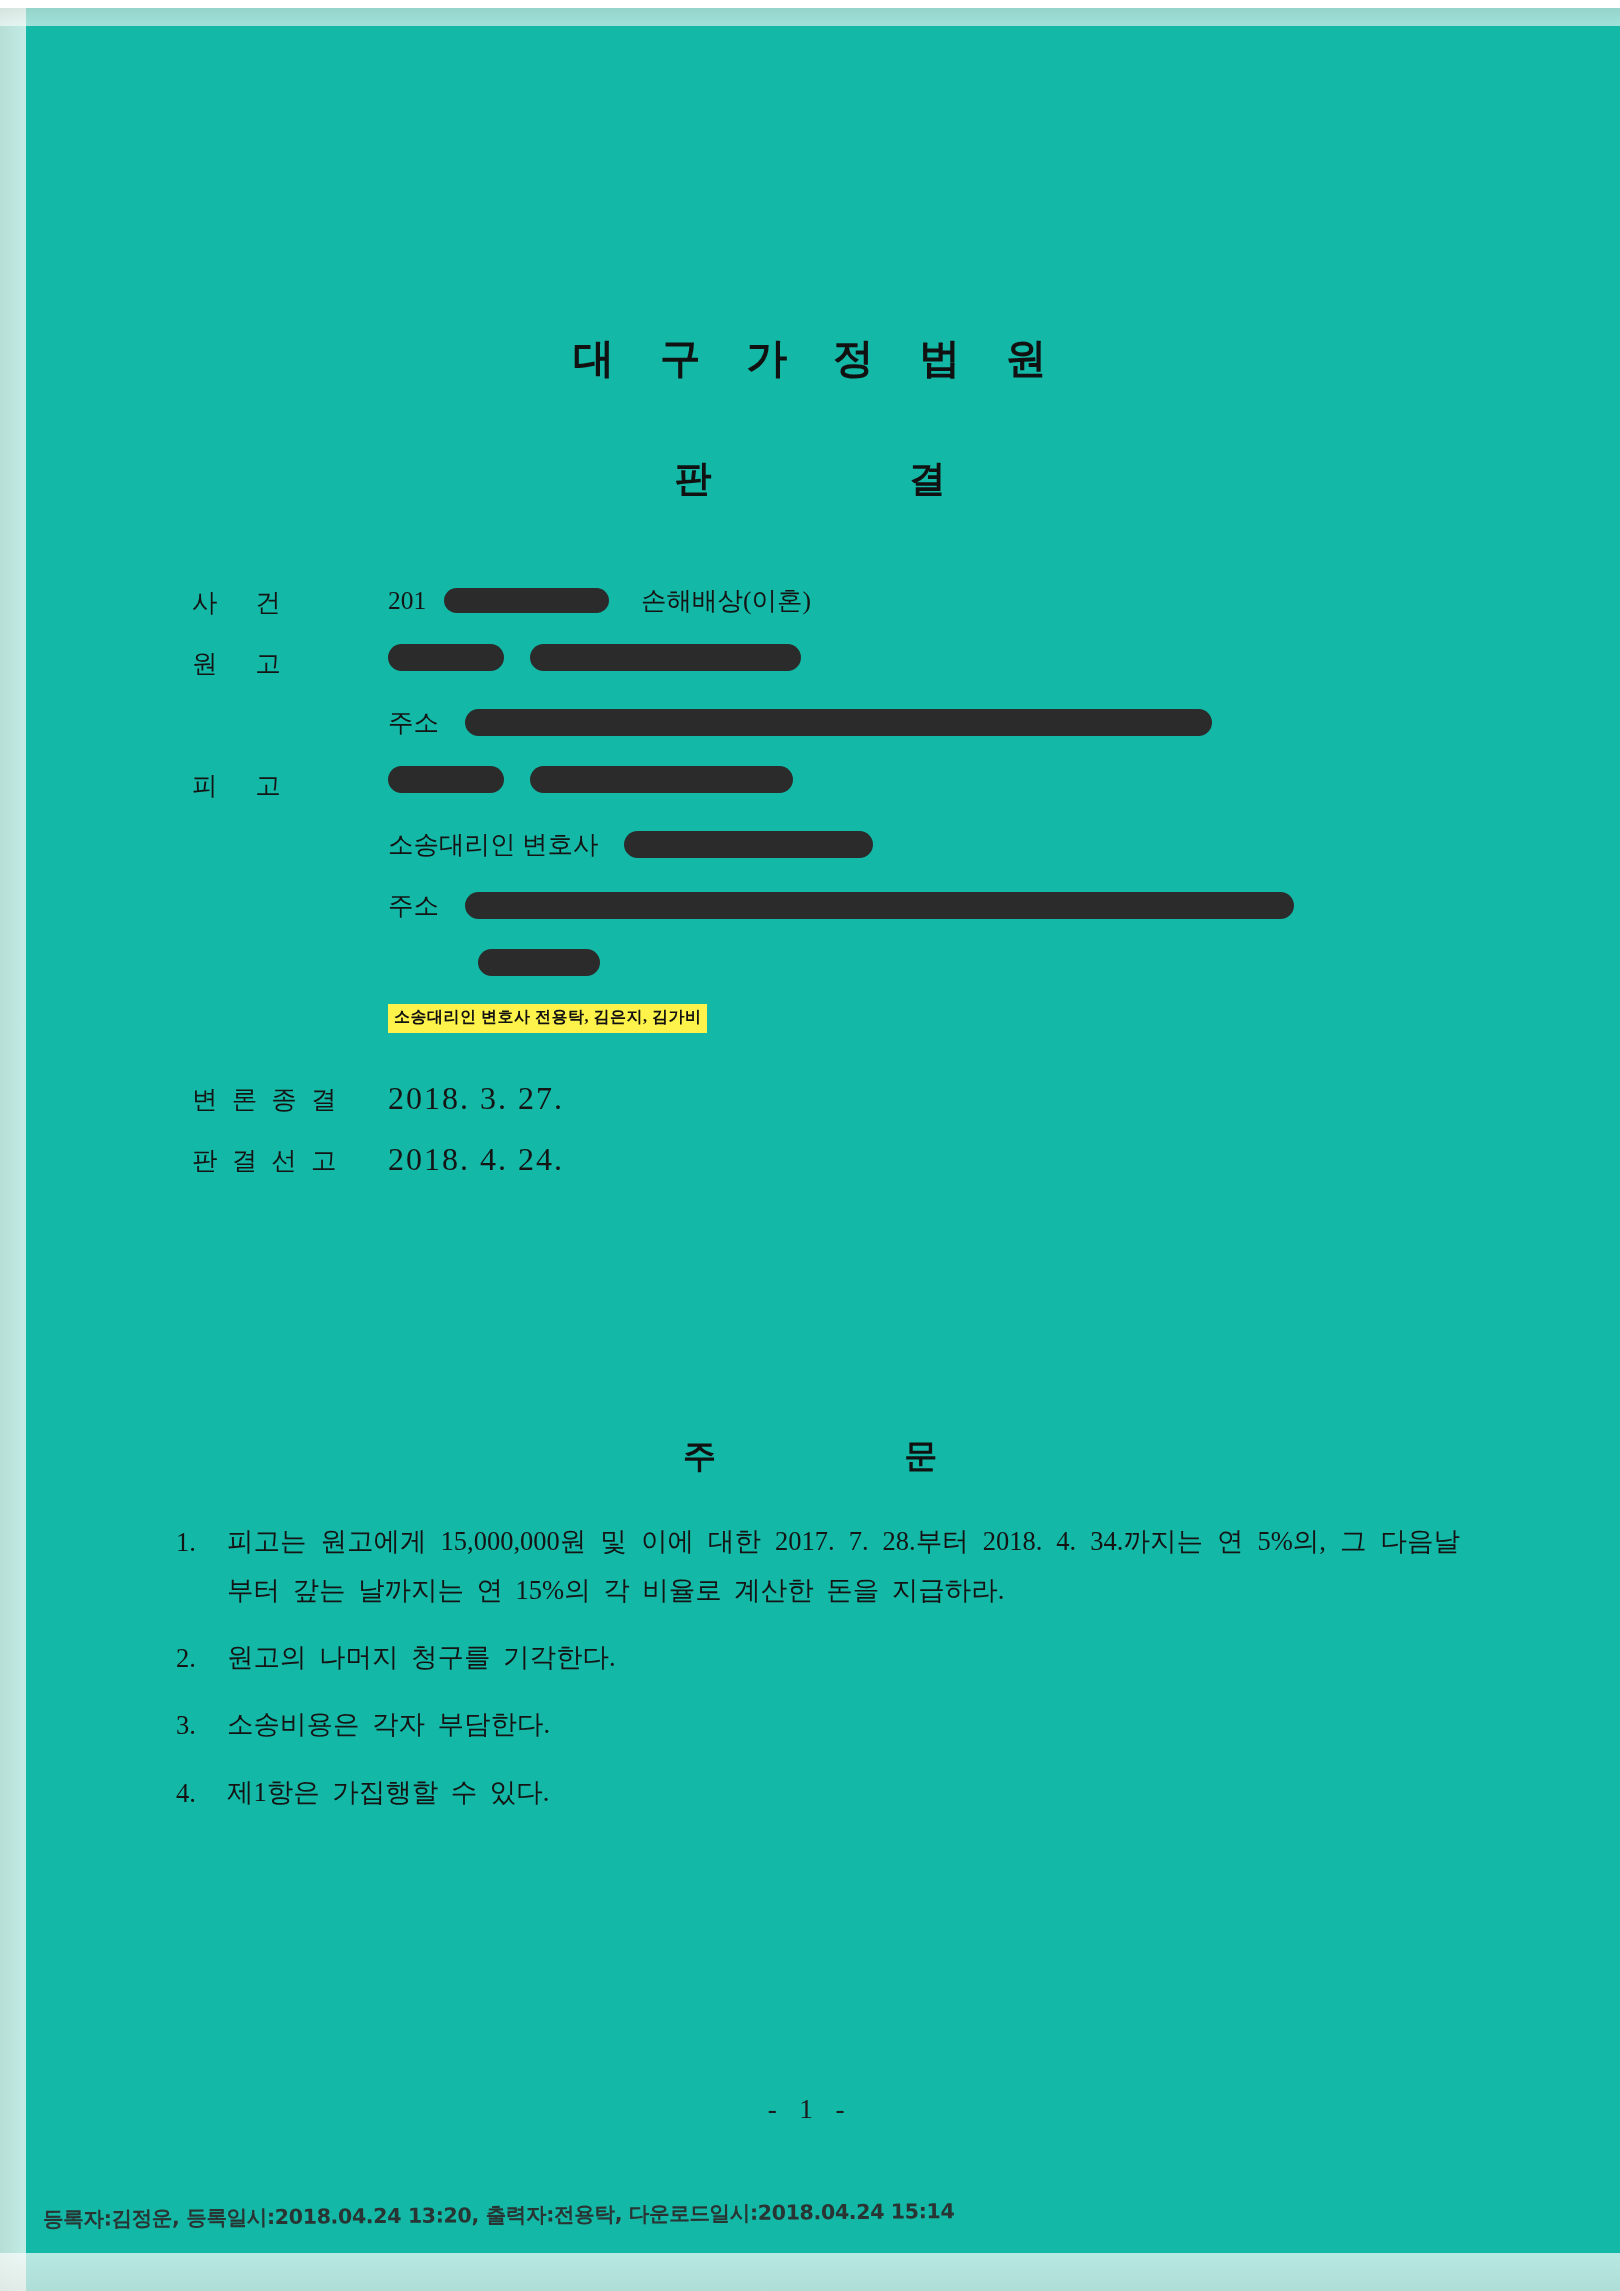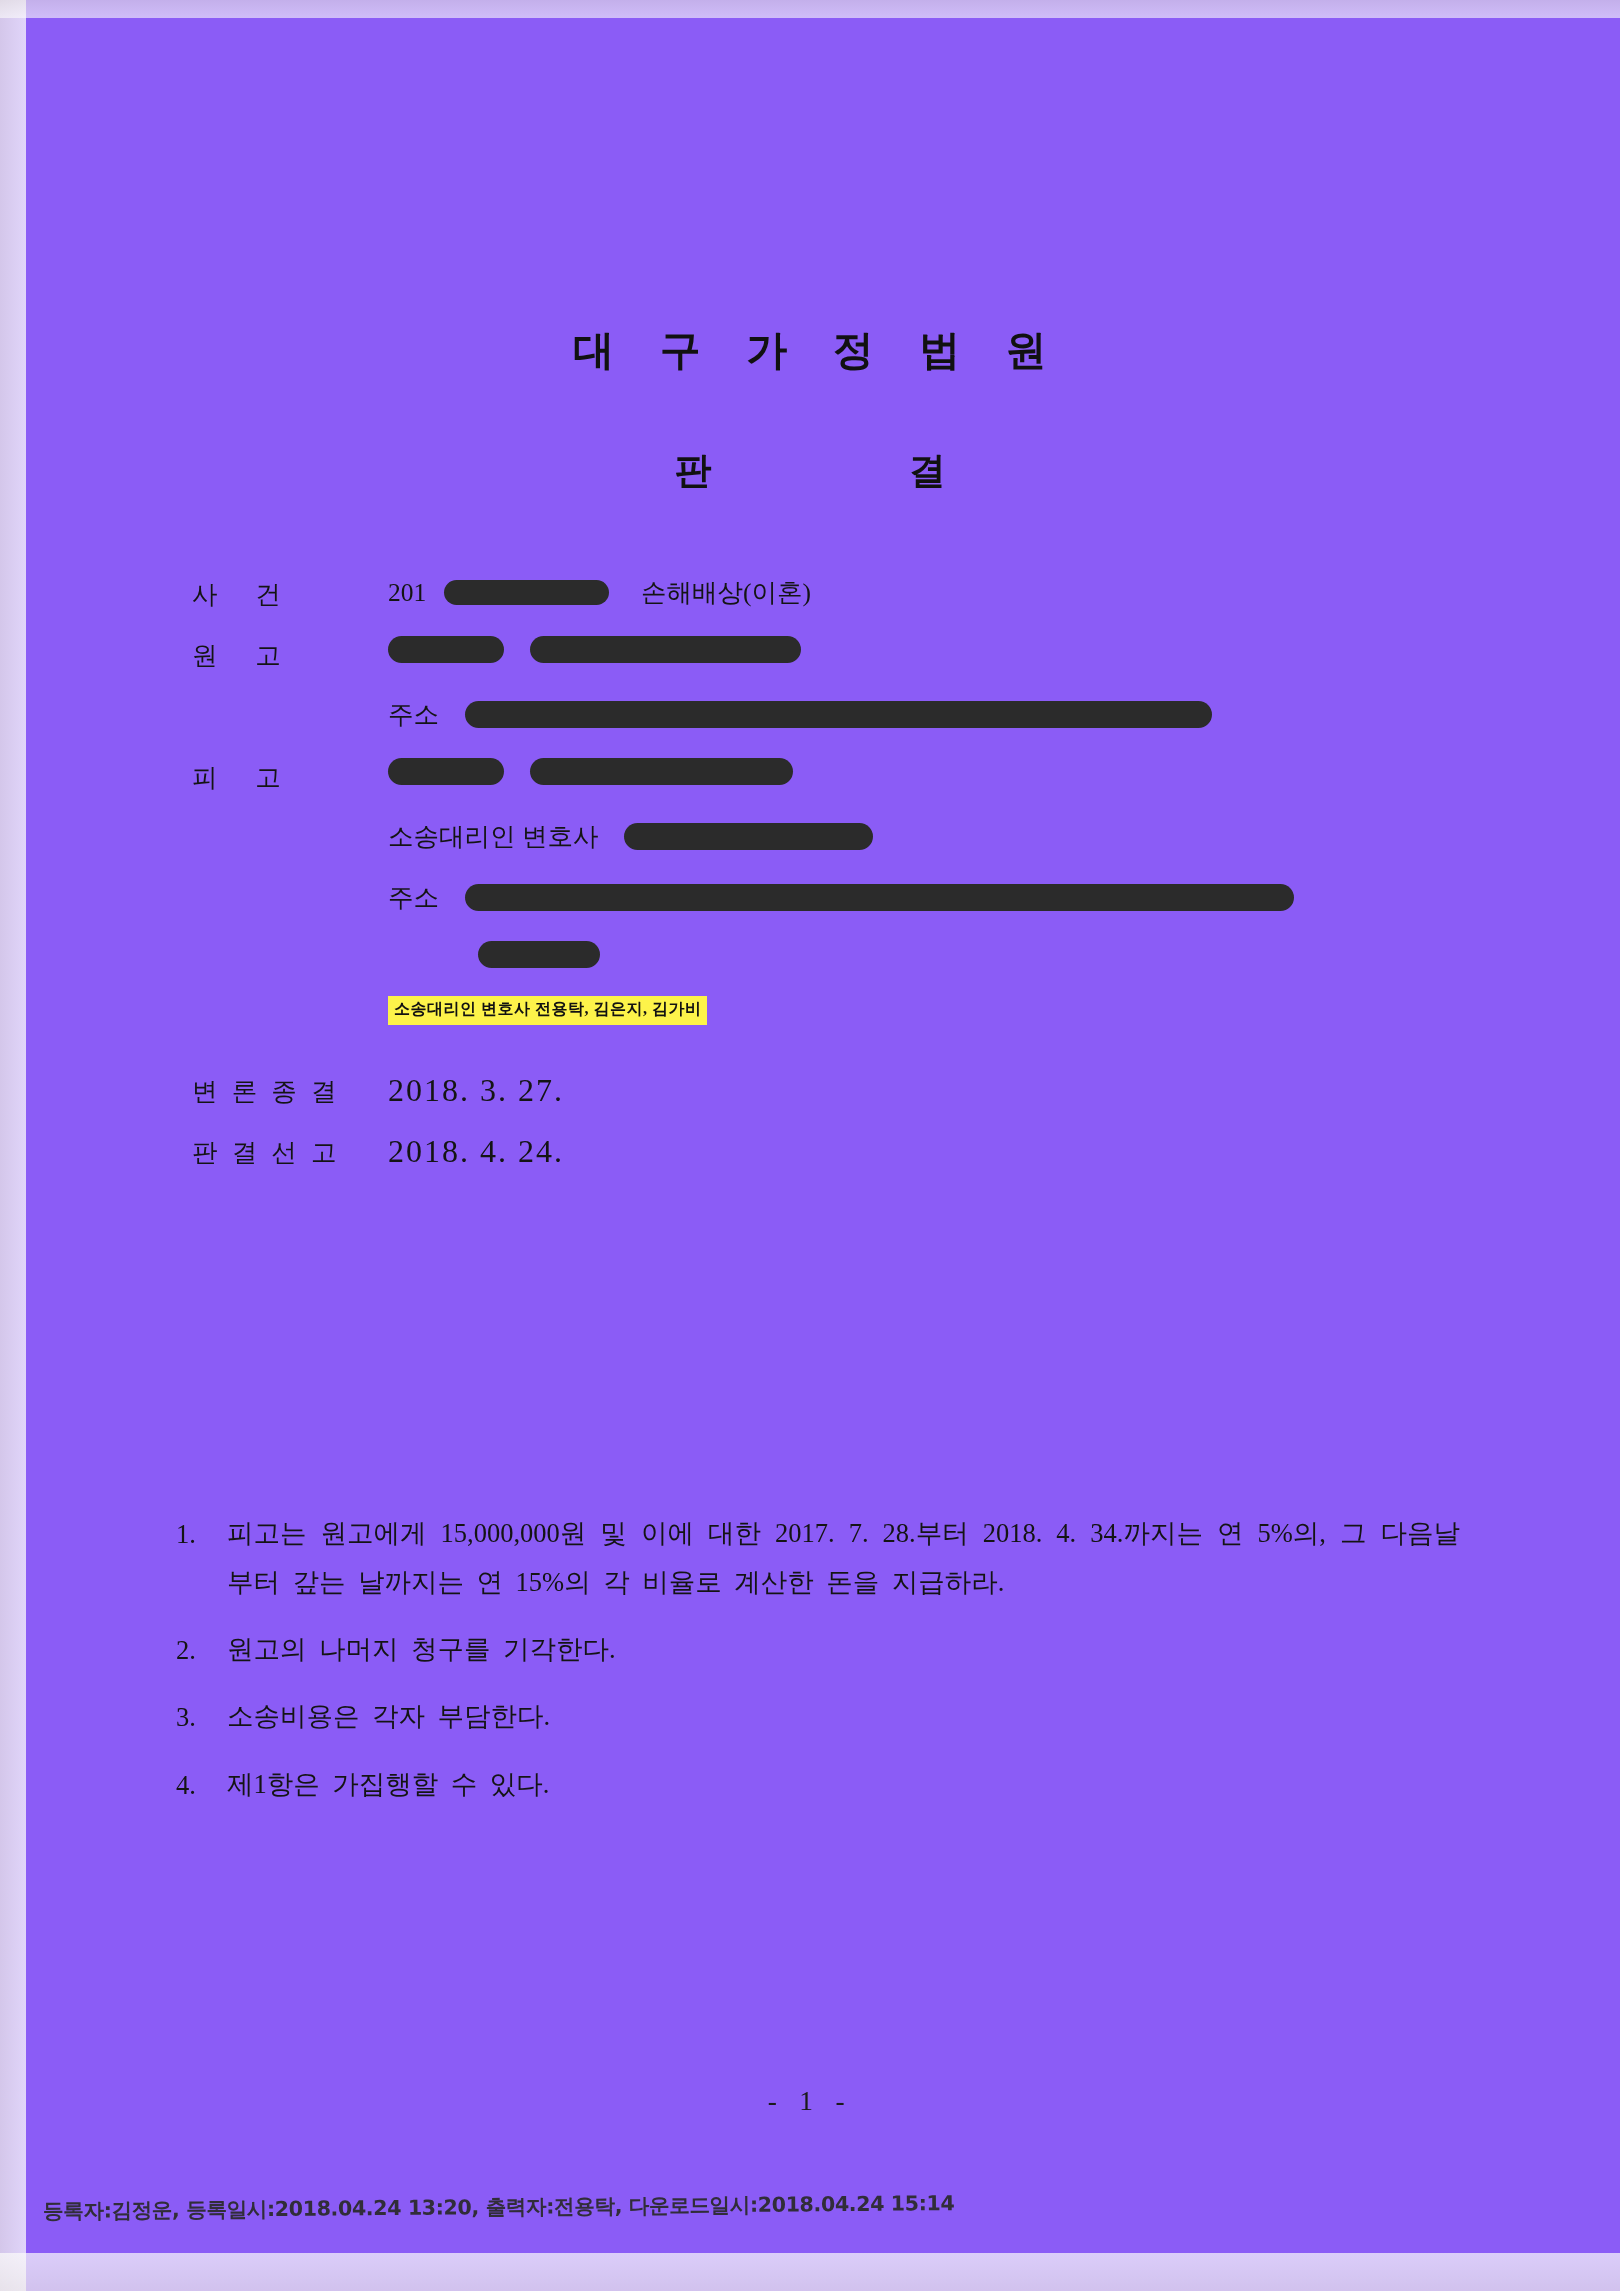--- a/index.html
+++ b/index.html
@@ -11,21 +11,22 @@
     width: 1620px;
     height: 2292px;
     position: relative;
     font-family: "Liberation Serif", "DejaVu Serif", serif;
     color: #1b1b1b;
     overflow: hidden;
   }
   .page {
     position: absolute;
     inset: 0;
-    background: #8b5cf6;
+    background: #14b8a6;
+    margin-top: 8px;
   }
   
   .scan-edge-left {
     position: absolute;
     left: 0; top: 0; bottom: 0;
     width: 25.5px;
     background: linear-gradient(to right, #eceae6, #fdfdfb);
     opacity: .75;
   }
   .scan-edge-top {
@@ -273,20 +274,21 @@
 
     <div class="meta-row">
       <div class="meta-label plain">판 결 선 고</div>
       <div class="meta-value">
         <span class="date-val">2018. 4. 24.</span>
       </div>
     </div>
 
   </div>
 
+  <div class="section-title">주        문</div>
 
   <div class="orders">
     <div class="order-item">
       <div class="order-num">1.</div>
       <div class="order-text">피고는 원고에게 15,000,000원 및 이에 대한 2017. 7. 28.부터 2018. 4. 34.까지는 연 5%의, 그 다음날부터 갚는 날까지는 연 15%의 각 비율로 계산한 돈을 지급하라.</div>
     </div>
     <div class="order-item">
       <div class="order-num">2.</div>
       <div class="order-text">원고의 나머지 청구를 기각한다.</div>
     </div>

